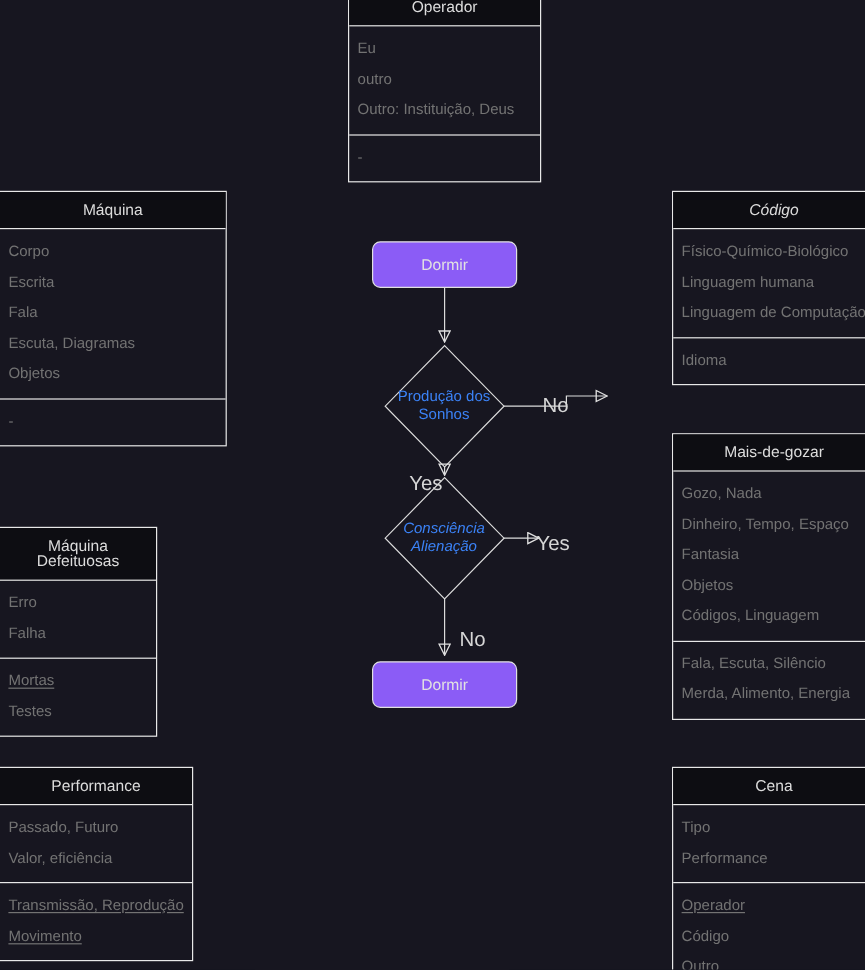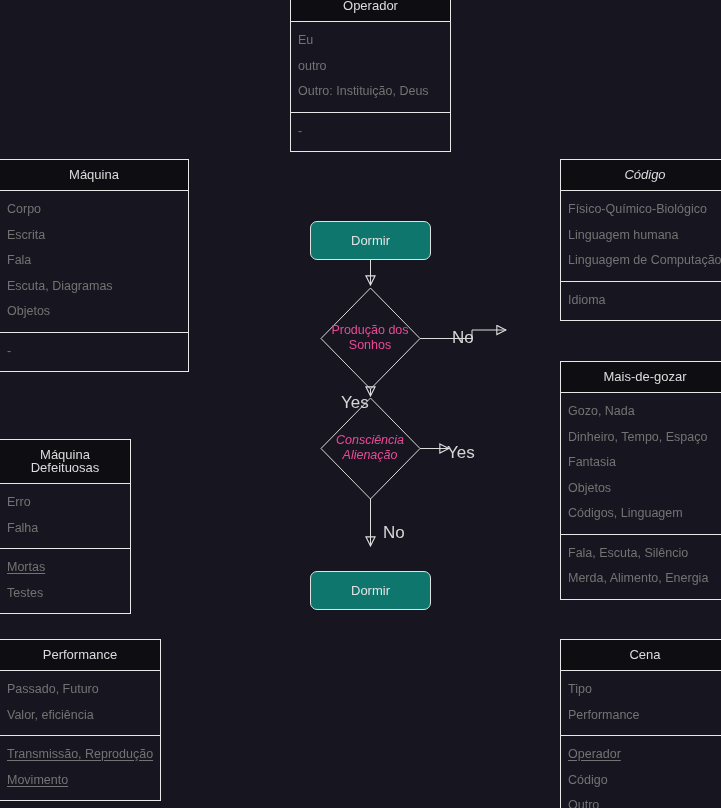--- a/index.html
+++ b/index.html
@@ -74,32 +74,31 @@
   .node-box {
     position: absolute;
     border: 1px solid #e0e0e0;
     border-radius: 7px;
     box-sizing: border-box;
     display: flex;
     align-items: center;
     justify-content: center;
     font-size: 13px;
     color: #e2e2e2;
-    background: #0f766e;
-    margin-top: 20px;
+    background: #8b5cf6;
   }
   #node-dormir-top    { left: 310px; top: 201px; width: 121px; height: 39px; }
   #node-dormir-bottom { left: 310px; top: 551px; width: 121px; height: 39px; }
 
   .diamond-label {
     position: absolute;
     text-align: center;
     font-size: 12.5px;
     line-height: 15px;
-    color: #ec4899;
+    color: #3b82f6;
     width: 120px;
   }
   #label-producao { left: 310px; top: 323px; }
   #label-consciencia { left: 310px; top: 433px; font-style: italic; }
 
   .edge-label {
     position: absolute;
     font-size: 17px;
     color: #d6d6d6;
     line-height: 1;

